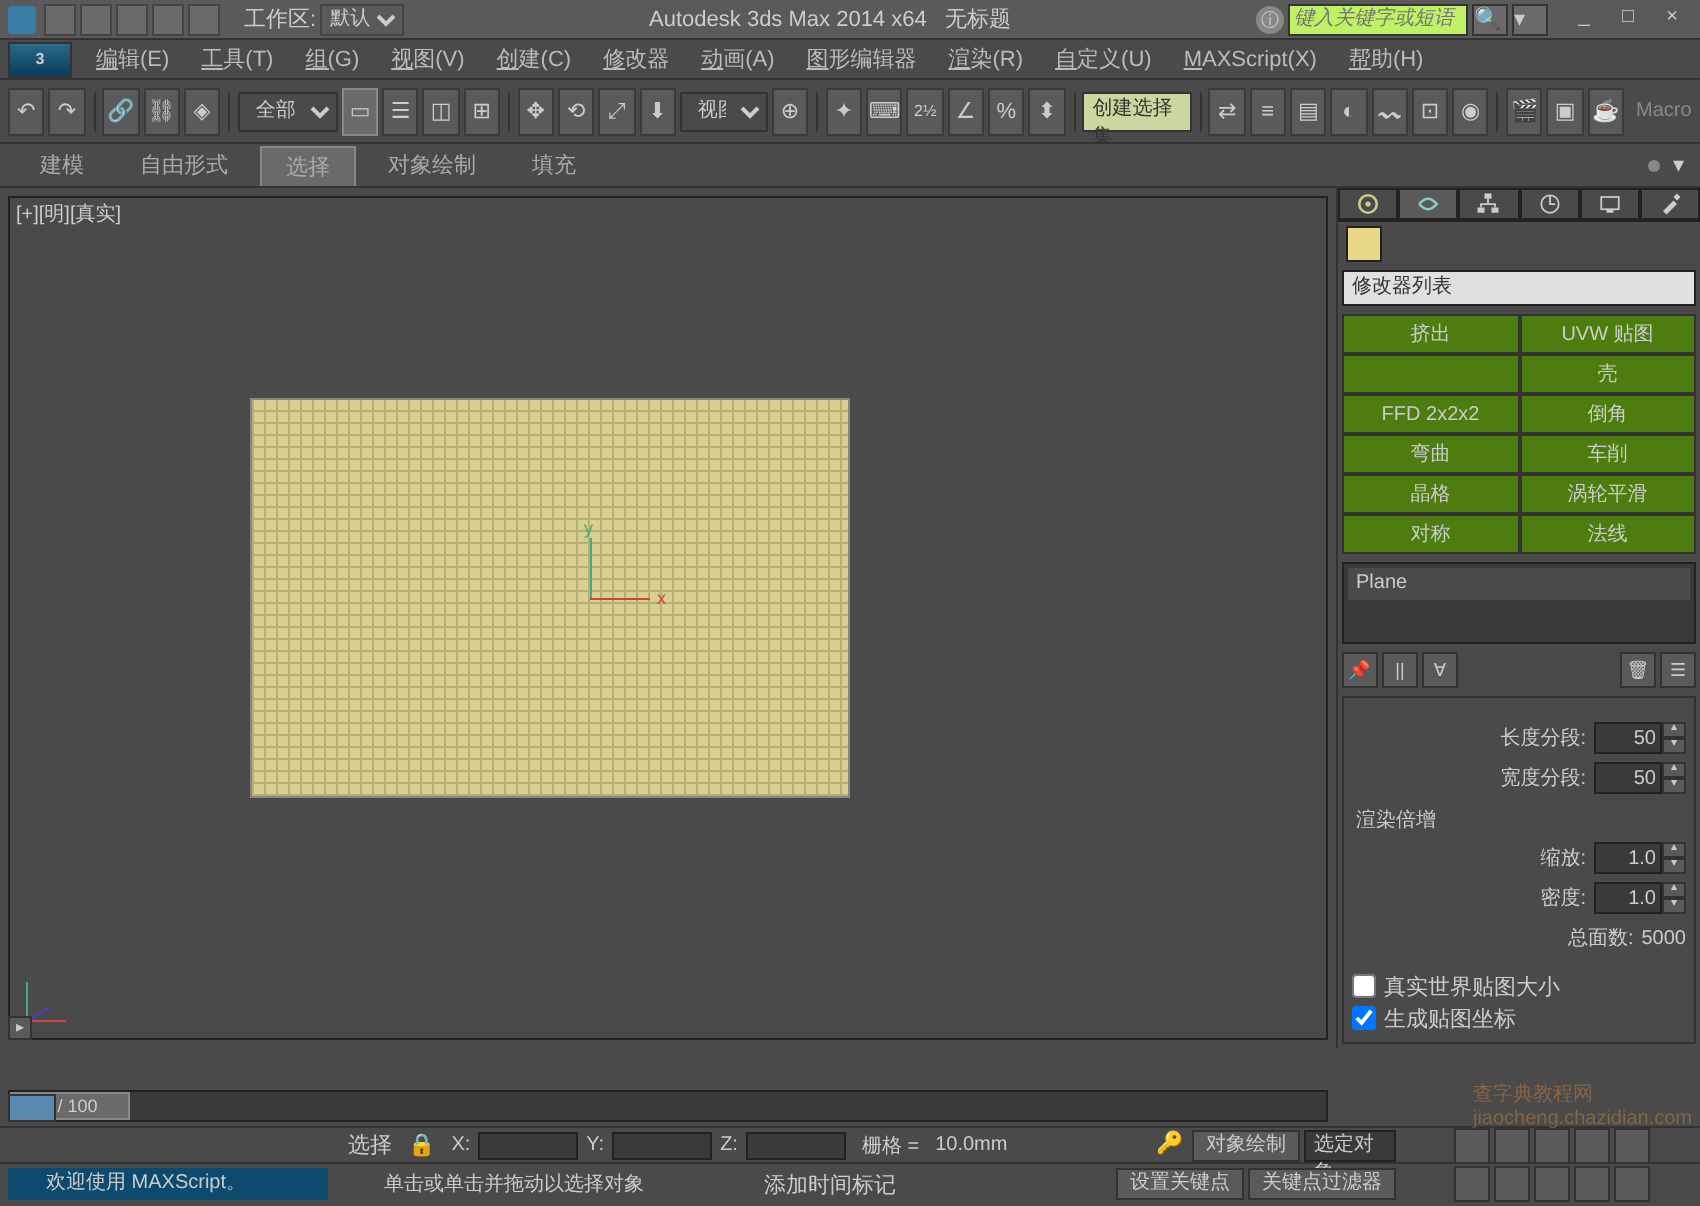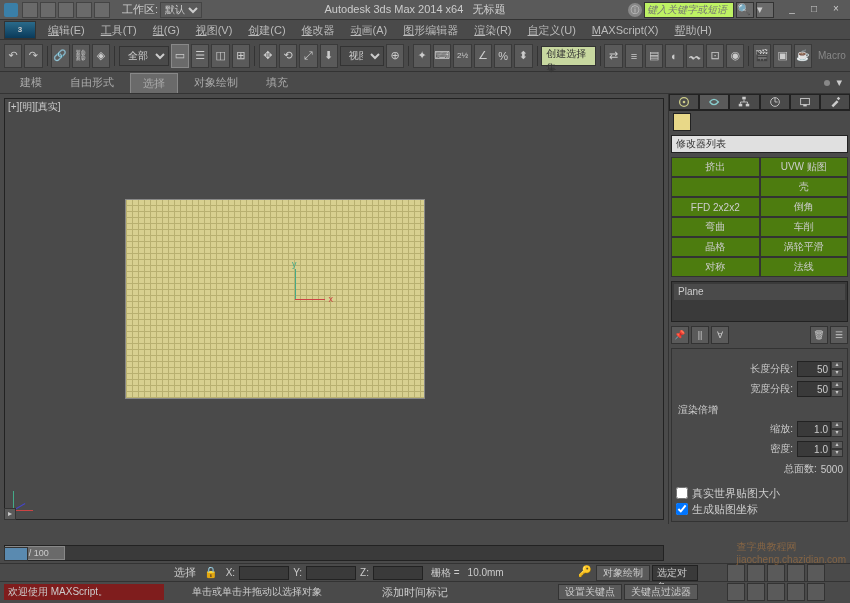--- a/index.html
+++ b/index.html
@@ -70,21 +70,21 @@
 .param-lbl{font-size:10px;color:#ccc}
 .spinner{display:flex;height:16px}
 .spinner input{width:54px;background:#3a3a3a;border:1px solid #222;color:#ccc;font-size:10px;text-align:right;padding:0 2px}
 .spinner-btns{width:12px;display:flex;flex-direction:column}
 .spin-up,.spin-dn{height:8px;background:#5a5a5a;border:1px solid #333;font-size:6px;text-align:center;line-height:4px}
 .sub-hdr{font-size:10px;color:#ccc;margin:4px 0 2px 2px}
 .chk-row{display:flex;align-items:center;gap:4px;height:16px;font-size:10px}
 .chk-row input{width:12px;height:12px}
 .statusbar{position:absolute;bottom:0;left:0;right:0;height:40px;background:#4a4a4a;border-top:1px solid #333;display:flex;flex-direction:column}
 .status-top{height:18px;display:flex;align-items:center;padding:0 4px;gap:8px;border-bottom:1px solid #333}
-.status-left{width:160px;font-size:10px;color:#ccc;background:#7f1d1d;height:16px;padding:0 4px;line-height:16px}
+.status-left{width:160px;font-size:10px;color:#ccc;background:#0c4a6e;height:16px;padding:0 19px;line-height:16px}
 .coord-group{display:flex;align-items:center;gap:4px}
 .coord-lbl{font-size:10px}
 .coord-input{width:50px;height:14px;background:#3a3a3a;border:1px solid #222;color:#aaa;font-size:10px;padding:0 2px}
 .anim-group{display:flex;gap:2px;margin-left:auto}
 .anim-btn{height:16px;padding:0 6px;background:#5a5a5a;border:1px solid #333;font-size:10px;line-height:14px}
 .anim-dd{height:16px;background:#3a3a3a;border:1px solid #222;font-size:10px;padding:0 4px;line-height:14px;width:46px}
 .nav-cube-area{width:140px;height:36px;display:flex;align-items:center;justify-content:center;gap:2px}
 .nav-btn{width:18px;height:18px;background:#5a5a5a;border:1px solid #333}
 .status-bot{height:20px;display:flex;align-items:center;padding:0 4px;gap:8px}
 .timeslider{position:absolute;bottom:42px;left:4px;right:186px;height:16px;background:#3a3a3a;border:1px solid #222;display:flex;align-items:center}

